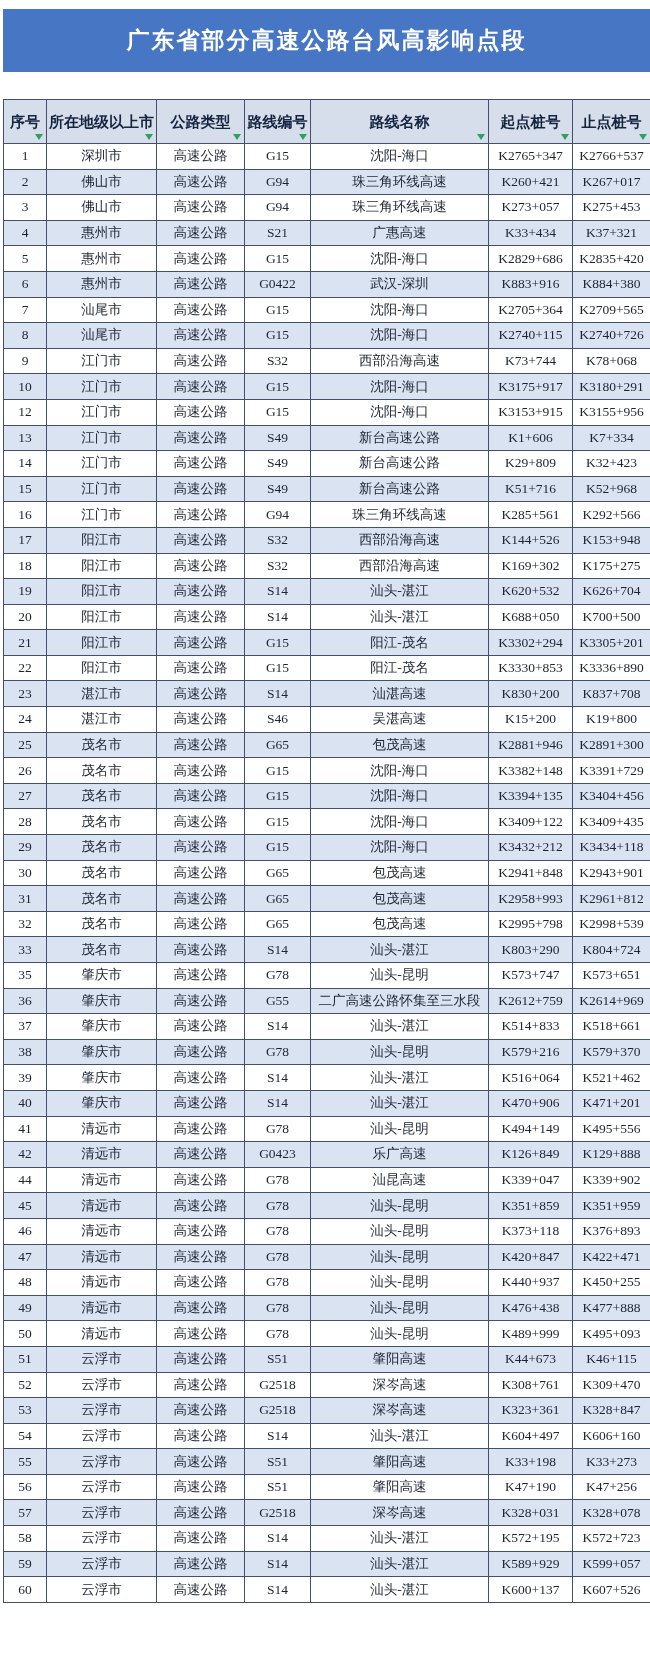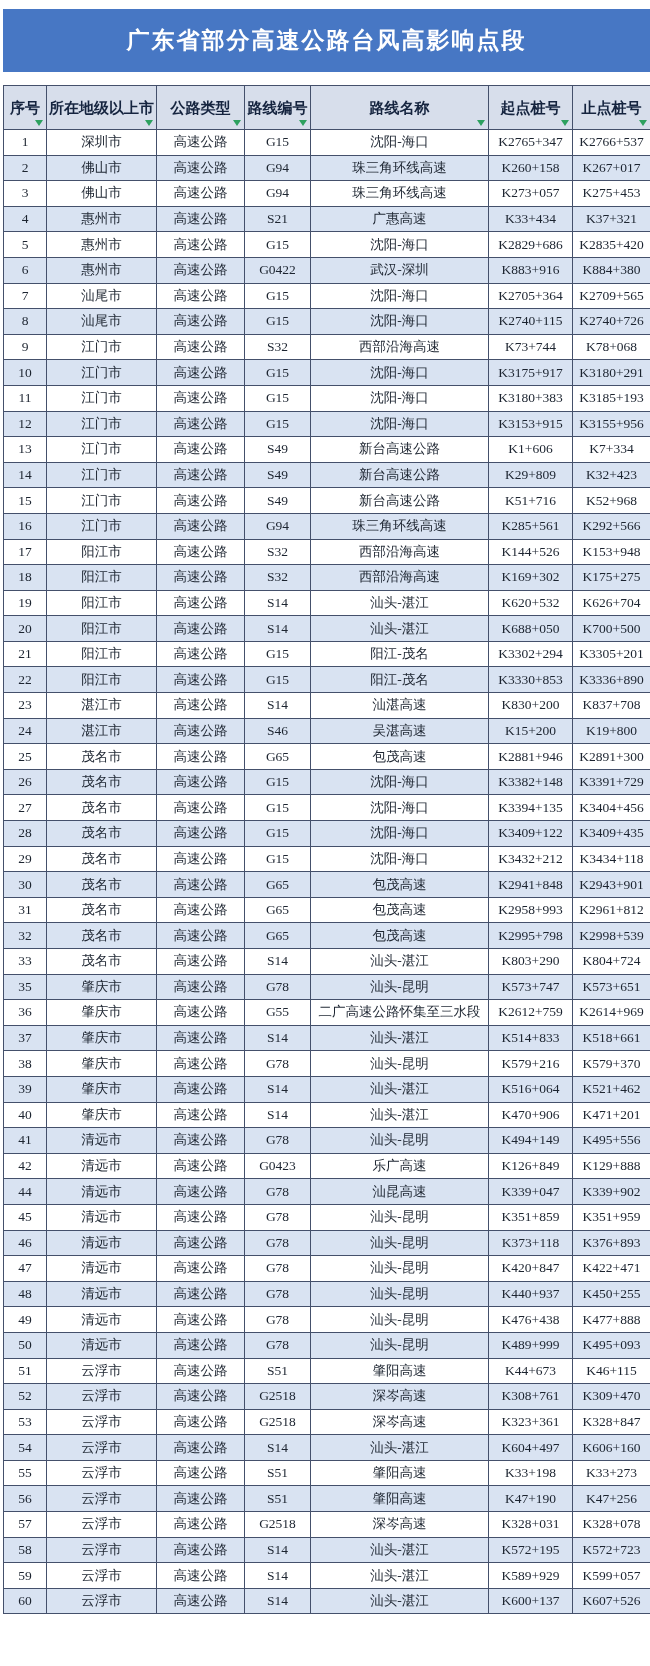--- a/index.html
+++ b/index.html
@@ -20,21 +20,21 @@
     width: 647px;
     height: 63px;
     background: #4777c4;
     color: #ffffff;
     display: flex;
     align-items: center;
     justify-content: center;
     font-size: 23px;
     font-weight: bold;
     letter-spacing: 2px;
-    margin-bottom: 13px;
+    margin-bottom: 27px;
   }
   table {
     border-collapse: collapse;
     table-layout: fixed;
     width: 647px;
   }
   th, td {
     border: 1px solid #44506b;
     text-align: center;
     vertical-align: middle;
@@ -112,21 +112,21 @@
           <td>沈阳-海口</td>
           <td>K2765+347</td>
           <td>K2766+537</td>
         </tr>
         <tr>
           <td>2</td>
           <td>佛山市</td>
           <td>高速公路</td>
           <td>G94</td>
           <td>珠三角环线高速</td>
-          <td>K260+158</td>
+          <td>K260+421</td>
           <td>K267+017</td>
         </tr>
         <tr>
           <td>3</td>
           <td>佛山市</td>
           <td>高速公路</td>
           <td>G94</td>
           <td>珠三角环线高速</td>
           <td>K273+057</td>
           <td>K275+453</td>
@@ -186,29 +186,20 @@
           <td>K78+068</td>
         </tr>
         <tr>
           <td>10</td>
           <td>江门市</td>
           <td>高速公路</td>
           <td>G15</td>
           <td>沈阳-海口</td>
           <td>K3175+917</td>
           <td>K3180+291</td>
-        </tr>
-        <tr>
-          <td>11</td>
-          <td>江门市</td>
-          <td>高速公路</td>
-          <td>G15</td>
-          <td>沈阳-海口</td>
-          <td>K3180+383</td>
-          <td>K3185+193</td>
         </tr>
         <tr>
           <td>12</td>
           <td>江门市</td>
           <td>高速公路</td>
           <td>G15</td>
           <td>沈阳-海口</td>
           <td>K3153+915</td>
           <td>K3155+956</td>
         </tr>

